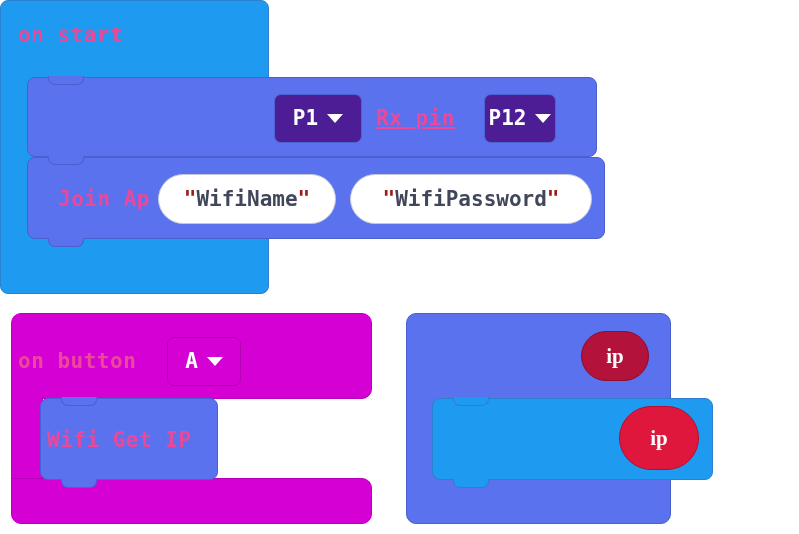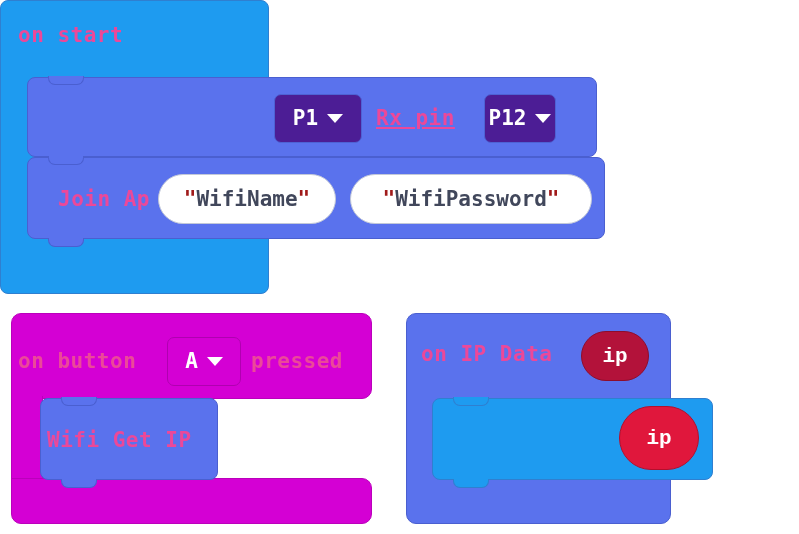--- a/index.html
+++ b/index.html
@@ -225,21 +225,21 @@
   
   .varoval{
     position:absolute;
     border-radius:999px;
     display:flex;align-items:center;justify-content:center;
     box-sizing:border-box;
     cursor:pointer;
   }
   .varoval .vtext{
     color:#ffffff;font-weight:bold;font-size:21px;
-    font-family:Liberation Mono, monospace;
+    font-family:Liberation Serif, serif;
     line-height:1;white-space:nowrap;
   }
   #var-ip-event{
     left:581px;top:331px;width:68px;height:50px;
     background:#b3123a;border:1.5px solid #8d0d2d;
   }
   #var-ip-show{
     left:619px;top:406px;width:80px;height:64px;
     background:#e0173c;border:1.5px solid #b30f2d;
   }
@@ -276,29 +276,27 @@
   </div>
 
   <div class="shape" id="btn-top"></div>
   <div class="shape" id="btn-left-col"></div>
   <div class="shape" id="btn-bottom"></div>
   <div class="btext shape" id="btn-label-on">on button</div>
   <div class="dropdown" id="dd-button">
     <span class="dd-text">A</span>
     <span class="caret"></span>
   </div>
-  <div class="btext shape" id="btn-label-pressed">pressed</div>
 
   <div class="shape" id="wifigetip"></div>
   <div class="shape" id="wifigetip-notch"></div>
   <div class="shape" id="wifigetip-bnotch"></div>
   <div class="btext shape" id="wifigetip-label">Wifi Get IP</div>
 
   <div class="shape" id="ipdata-body"></div>
-  <div class="btext shape" id="ipdata-label">on IP Data</div>
   <div class="varoval" id="var-ip-event">
     <span class="vtext">ip</span>
   </div>
 
   <div class="shape" id="showstring"></div>
   <div class="shape" id="showstring-notch"></div>
   <div class="shape" id="showstring-bnotch"></div>
   <div class="varoval" id="var-ip-show">
     <span class="vtext">ip</span>
   </div>

